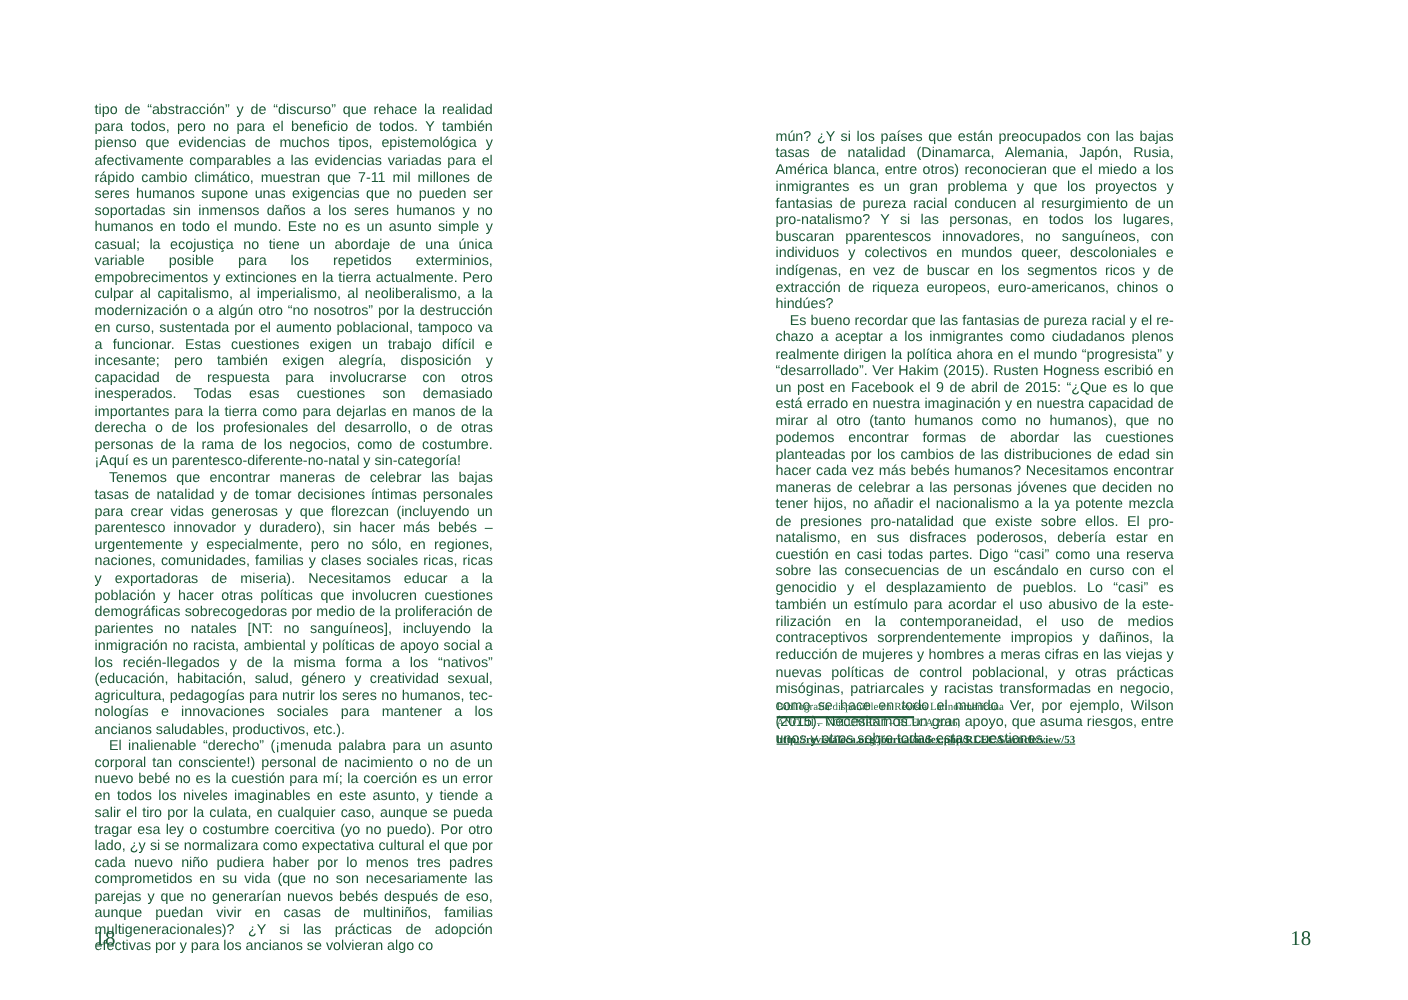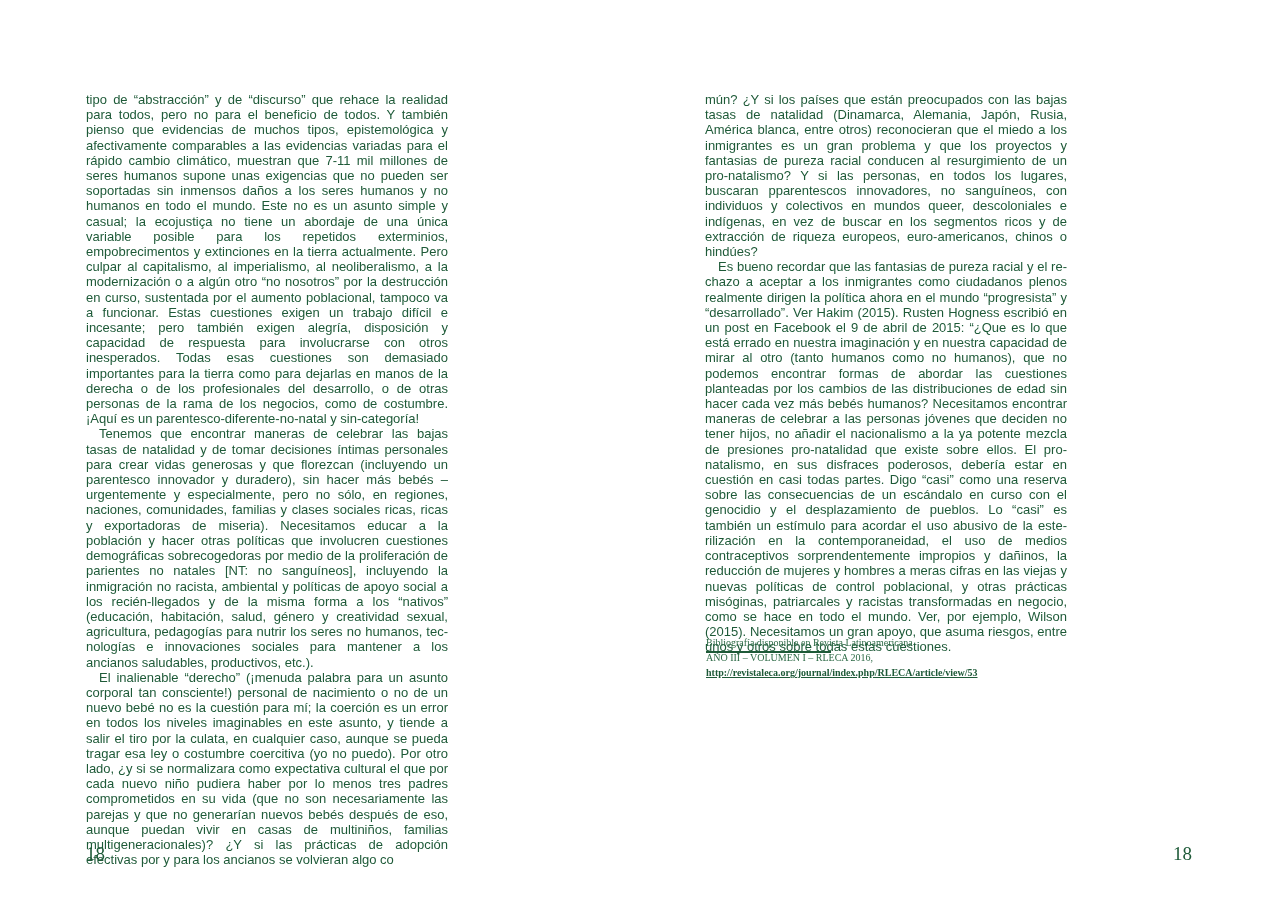--- a/index.html
+++ b/index.html
@@ -12,21 +12,21 @@
       top:92px;
       width:362px;
       font-family:"Liberation Sans", sans-serif;
       font-size:13px;
       line-height:15.2px;
       color:#1e5a38;
       text-align:justify;
       hyphens:manual;
     }
     .page-left .column { left:86px; }
-    .page-right .column { left:65px; }
+    .page-right .column { left:65px;margin-top:24px; }
     .column p { margin:0; }
     .column p.indent { text-indent:13px; }
     .footnote-rule {
       position:absolute;
       left:66px;
       top:651px;
       width:125px;
       height:0;
       border-top:2px solid #1e5a38;
     }

